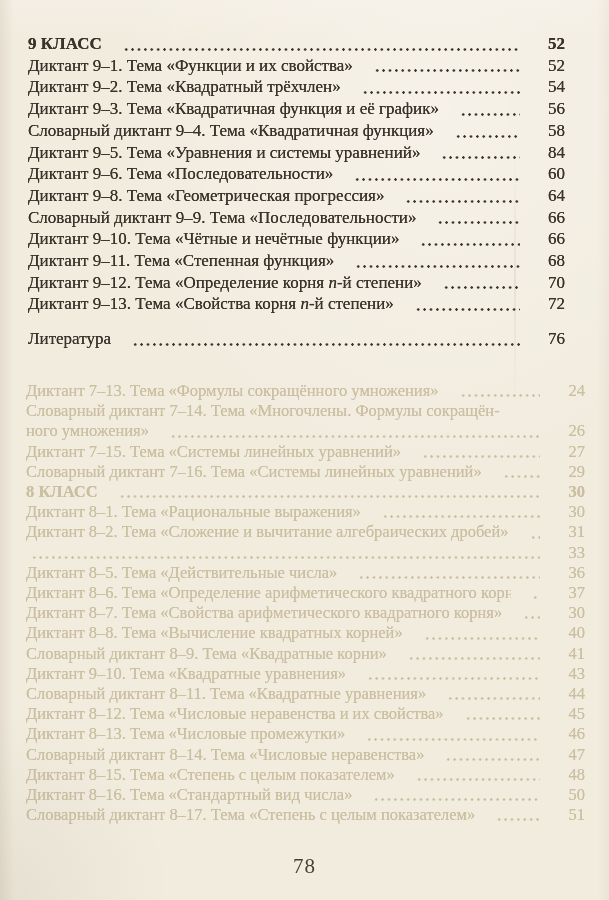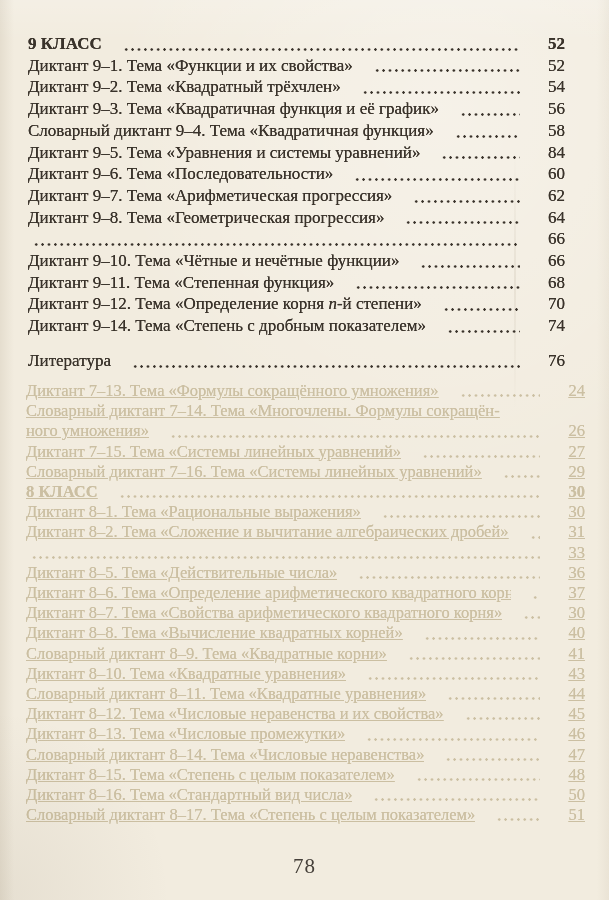--- a/index.html
+++ b/index.html
@@ -37,21 +37,20 @@
     background-image:radial-gradient(circle, currentColor 1.05px, rgba(0,0,0,0) 1.45px);
     background-size:6.4px 5px;background-repeat:repeat-x;background-position:0 60%;
   }
   .pg{flex:0 0 auto;margin-left:6px;min-width:21px;text-align:right;}
   .ghost{
     position:absolute;left:26px;right:24px;top:381px;
     font-size:16.5px;line-height:20.2px;
     color:#a69467;opacity:.50;
     filter:blur(.4px);
     text-shadow:0 0 .6px currentColor;
-    text-decoration:underline;
   }
   .footer{
     position:absolute;left:0;right:0;top:854px;
     text-align:center;font-size:21px;color:#46403a;
     letter-spacing:1px;
   }
   i{font-style:italic;}
 </style>
 </head>
 <body>
@@ -121,21 +120,21 @@
         <span class="label"><span>Диктант 8–8. Тема «Вычисление квадратных корней»</span></span>
         <span class="leader"></span>
         <span class="pg">40</span>
       </div>
       <div class="row">
         <span class="label"><span>Словарный диктант 8–9. Тема «Квадратные корни»</span></span>
         <span class="leader"></span>
         <span class="pg">41</span>
       </div>
       <div class="row">
-        <span class="label"><span>Диктант 8–10. Тема «Квадратные уравнения»</span></span>
+        <span class="label"><span>Диктант 9–10. Тема «Квадратные уравнения»</span></span>
         <span class="leader"></span>
         <span class="pg">43</span>
       </div>
       <div class="row">
         <span class="label"><span>Словарный диктант 8–11. Тема «Квадратные уравнения»</span></span>
         <span class="leader"></span>
         <span class="pg">44</span>
       </div>
       <div class="row">
         <span class="label"><span>Диктант 8–12. Тема «Числовые неравенства и их свойства»</span></span>
@@ -199,52 +198,48 @@
         <span class="label"><span>Диктант 9–5. Тема «Уравнения и системы уравнений»</span></span>
         <span class="leader"></span>
         <span class="pg">84</span>
       </div>
       <div class="row">
         <span class="label"><span>Диктант 9–6. Тема «Последовательности»</span></span>
         <span class="leader"></span>
         <span class="pg">60</span>
       </div>
       <div class="row">
-        <span class="label"><span>Диктант 9–7. Тема «Арифметическая прогрессия»</span></span>
-        <span class="leader"></span>
-        <span class="pg">62</span>
-      </div>
-      <div class="row">
         <span class="label"><span>Диктант 9–8. Тема «Геометрическая прогрессия»</span></span>
         <span class="leader"></span>
         <span class="pg">64</span>
       </div>
       <div class="row">
+        <span class="label"><span>Словарный диктант 9–9. Тема «Последовательности»</span></span>
         <span class="leader"></span>
         <span class="pg">66</span>
       </div>
       <div class="row">
         <span class="label"><span>Диктант 9–10. Тема «Чётные и нечётные функции»</span></span>
         <span class="leader"></span>
         <span class="pg">66</span>
       </div>
       <div class="row">
         <span class="label"><span>Диктант 9–11. Тема «Степенная функция»</span></span>
         <span class="leader"></span>
         <span class="pg">68</span>
       </div>
       <div class="row">
         <span class="label"><span>Диктант 9–12. Тема «Определение корня </span><i>n</i><span>-й степени»</span></span>
         <span class="leader"></span>
         <span class="pg">70</span>
       </div>
       <div class="row">
-        <span class="label"><span>Диктант 9–14. Тема «Степень с дробным показателем»</span></span>
-        <span class="leader"></span>
-        <span class="pg">74</span>
+        <span class="label"><span>Диктант 9–13. Тема «Свойства корня </span><i>n</i><span>-й степени»</span></span>
+        <span class="leader"></span>
+        <span class="pg">72</span>
       </div>
       <div class="row gap">
         <span class="label"><span>Литература</span></span>
         <span class="leader"></span>
         <span class="pg">76</span>
       </div>
     </div>
 
   <div class="footer">78</div>
 </div>

